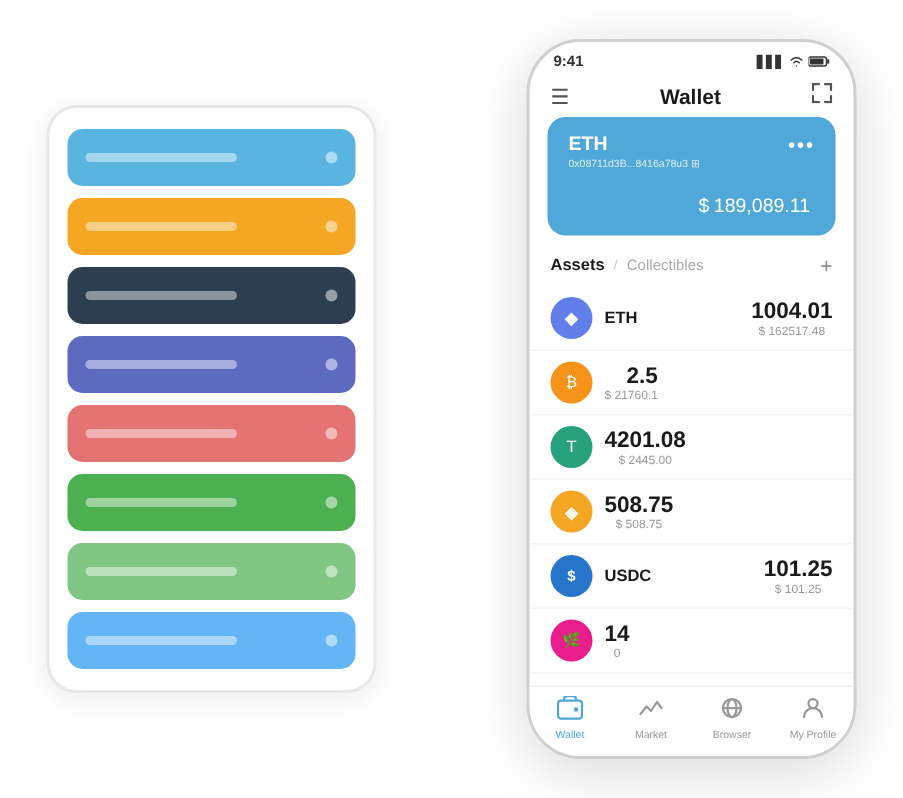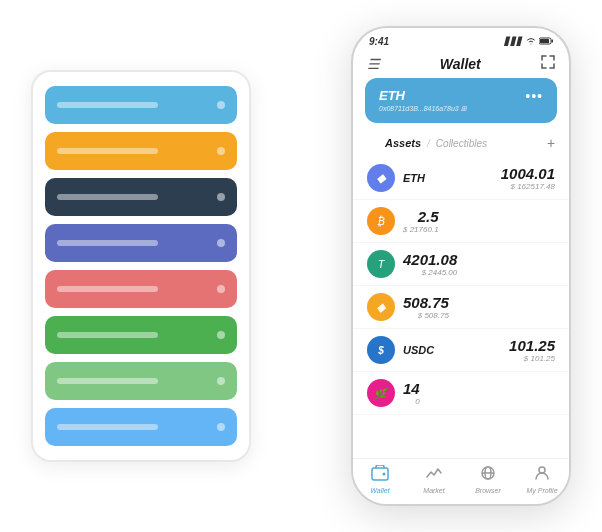--- a/index.html
+++ b/index.html
@@ -14,21 +14,20 @@
       overflow: hidden;
     }
 
     .scene {
       position: relative;
       width: 580px;
       height: 510px;
       display: flex;
       align-items: center;
       justify-content: center;
-      font-style: italic;
     }
 
     
     .card-stack {
       position: absolute;
       left: 20px;
       top: 50%;
       transform: translateY(-50%);
       width: 220px;
       background: white;
@@ -179,21 +178,20 @@
       font-weight: 400;
       margin-right: 3px;
     }
 
     
     .assets-tabs {
       display: flex;
       align-items: center;
       justify-content: space-between;
       padding: 4px 14px 6px;
-      margin-left: 18px;
     }
 
     .assets-tabs-left {
       display: flex;
       gap: 6px;
       align-items: center;
       font-size: 11px;
     }
 
     .tab-active {
@@ -256,20 +254,21 @@
 
     .asset-amount-main {
       font-size: 15px;
       font-weight: 600;
       color: #1a1a1a;
     }
 
     .asset-amount-usd {
       font-size: 8px;
       color: #999;
+      text-align: center;
     }
 
     
     .bottom-nav {
       display: flex;
       border-top: 1px solid #f0f0f0;
       padding: 6px 0 10px;
       background: white;
     }
 
@@ -413,20 +412,23 @@
       <div class="eth-card-top">
         <div>
           <div class="eth-card-symbol">ETH</div>
           <div class="eth-card-addr">
             <span>0x08711d3B...8416a78u3</span>
             <span>⊞</span>
           </div>
         </div>
         <span class="eth-card-dots">•••</span>
       </div>
+      <div class="eth-card-amount">
+        <span>$</span><span>189,089.11</span>
+      </div>
     </div>
 
     <div class="assets-tabs">
       <div class="assets-tabs-left">
         <span class="tab-active">Assets</span>
         <span class="tab-slash">/</span>
         <span class="tab-inactive">Collectibles</span>
       </div>
       <span class="add-btn">+</span>
     </div>

